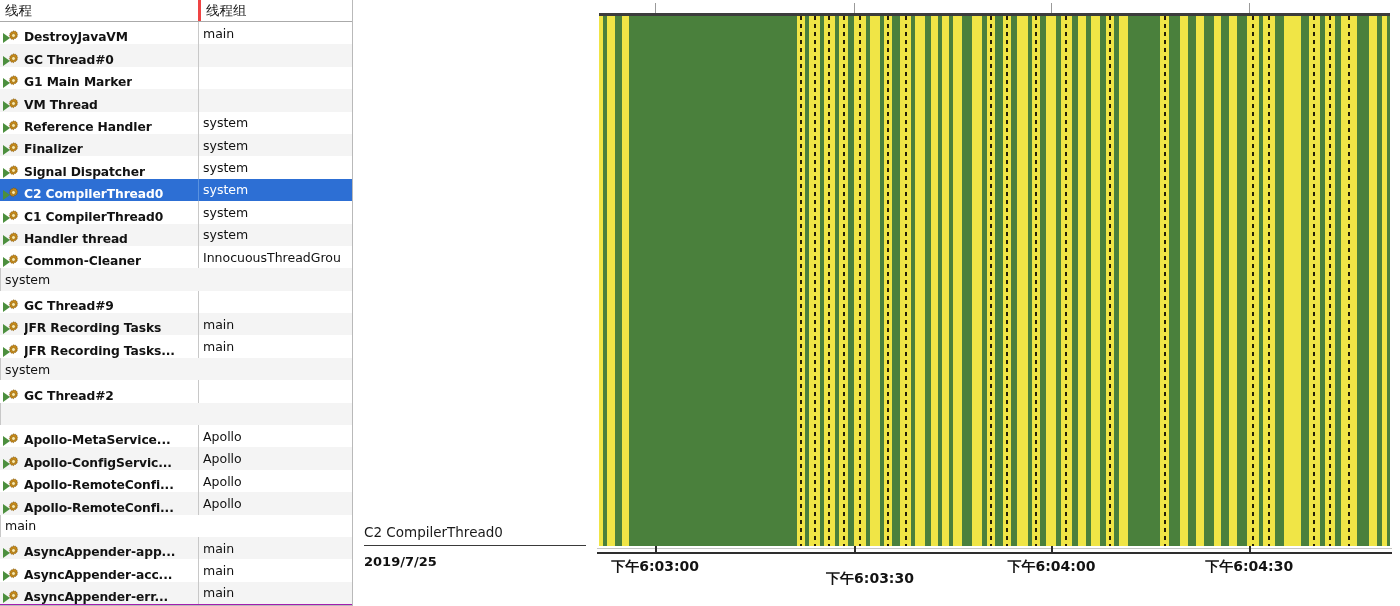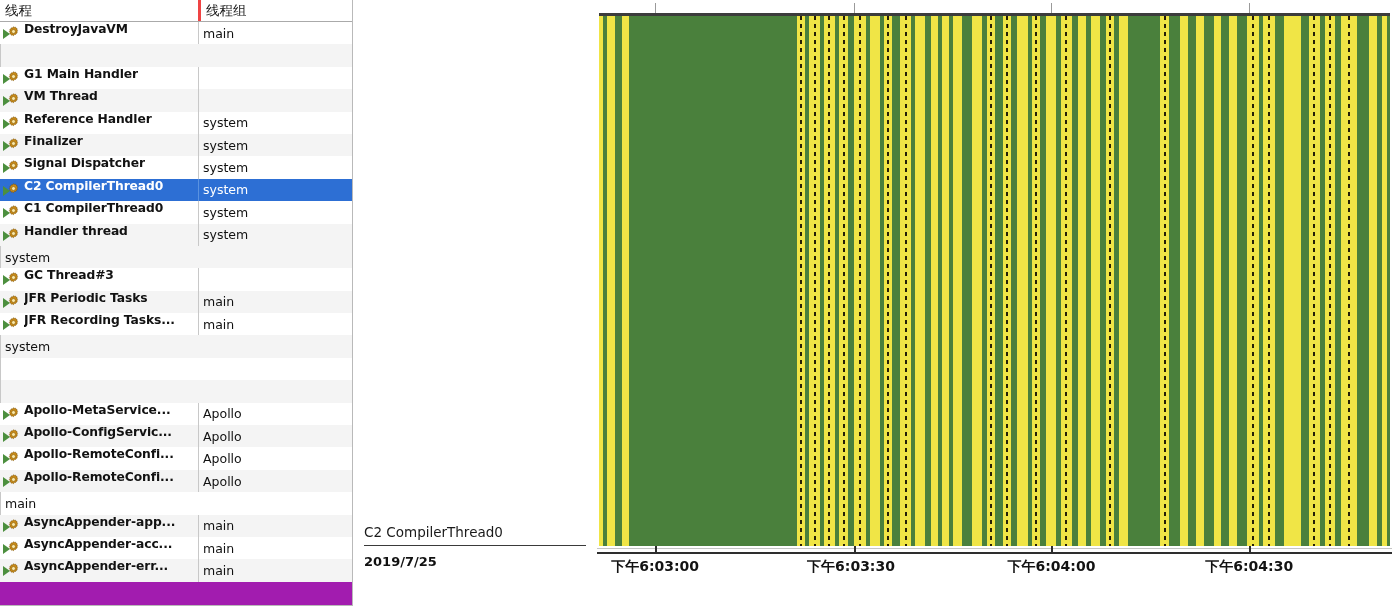--- a/index.html
+++ b/index.html
@@ -58,21 +58,21 @@
     box-sizing: border-box;
     background: #ffffff;
   }
   .trow.alt { background: #f4f4f4; }
   .trow.selected { background: #2d6fd4; }
 
   .cell-thread {
     width: 198px;
     flex: 0 0 198px;
     display: flex;
-    align-items: flex-start;
+    align-items: flex-end;
     height: 100%;
     overflow: hidden;
     white-space: nowrap;
     box-sizing: border-box;
     padding-left: 3px;
   }
   .cell-group {
     width: 155px;
     flex: 0 0 155px;
     height: 100%;
@@ -252,34 +252,46 @@
                   <path d="M12 1.6l2.1 1.5 2.5-.5 1 2.4 2.4 1-.5 2.5 1.5 2.1-1.5 2.1.5 2.5-2.4 1-1 2.4-2.5-.5L12 21.1l-2.1-1.5-2.5.5-1-2.4-2.4-1 .5-2.5L3 12l1.5-2.1-.5-2.5 2.4-1 1-2.4 2.5.5z"></path>
                 </g>
                 <circle cx="12" cy="12" r="4.2" fill="#fbe9a8" stroke="#7a5307" stroke-width="1.2"></circle>
               </svg></span>
           </span>
           <span class="thread-name">DestroyJavaVM</span>
         </div>
         <div class="cell-group">main</div>
       </div>
       <div class="trow alt">
+        <div class="cell-thread">
+          <span class="thread-icon">
+            <span class="play"></span>
+            <span class="gear"><svg viewBox="0 0 24 24" width="11" height="11" aria-hidden="true">
+                <g fill="#c98a16" stroke="#7a5307" stroke-width="1.2">
+                  <path d="M12 1.6l2.1 1.5 2.5-.5 1 2.4 2.4 1-.5 2.5 1.5 2.1-1.5 2.1.5 2.5-2.4 1-1 2.4-2.5-.5L12 21.1l-2.1-1.5-2.5.5-1-2.4-2.4-1 .5-2.5L3 12l1.5-2.1-.5-2.5 2.4-1 1-2.4 2.5.5z"></path>
+                </g>
+                <circle cx="12" cy="12" r="4.2" fill="#fbe9a8" stroke="#7a5307" stroke-width="1.2"></circle>
+              </svg></span>
+          </span>
+          <span class="thread-name">GC Thread#0</span>
+        </div>
         <div class="cell-group"></div>
       </div>
       <div class="trow">
         <div class="cell-thread">
           <span class="thread-icon">
             <span class="play"></span>
             <span class="gear"><svg viewBox="0 0 24 24" width="11" height="11" aria-hidden="true">
                 <g fill="#c98a16" stroke="#7a5307" stroke-width="1.2">
                   <path d="M12 1.6l2.1 1.5 2.5-.5 1 2.4 2.4 1-.5 2.5 1.5 2.1-1.5 2.1.5 2.5-2.4 1-1 2.4-2.5-.5L12 21.1l-2.1-1.5-2.5.5-1-2.4-2.4-1 .5-2.5L3 12l1.5-2.1-.5-2.5 2.4-1 1-2.4 2.5.5z"></path>
                 </g>
                 <circle cx="12" cy="12" r="4.2" fill="#fbe9a8" stroke="#7a5307" stroke-width="1.2"></circle>
               </svg></span>
           </span>
-          <span class="thread-name">G1 Main Handler</span>
+          <span class="thread-name">G1 Main Marker</span>
         </div>
         <div class="cell-group"></div>
       </div>
       <div class="trow alt">
         <div class="cell-thread">
           <span class="thread-icon">
             <span class="play"></span>
             <span class="gear"><svg viewBox="0 0 24 24" width="11" height="11" aria-hidden="true">
                 <g fill="#c98a16" stroke="#7a5307" stroke-width="1.2">
                   <path d="M12 1.6l2.1 1.5 2.5-.5 1 2.4 2.4 1-.5 2.5 1.5 2.1-1.5 2.1.5 2.5-2.4 1-1 2.4-2.5-.5L12 21.1l-2.1-1.5-2.5.5-1-2.4-2.4-1 .5-2.5L3 12l1.5-2.1-.5-2.5 2.4-1 1-2.4 2.5.5z"></path>
@@ -374,50 +386,65 @@
                 <g fill="#c98a16" stroke="#7a5307" stroke-width="1.2">
                   <path d="M12 1.6l2.1 1.5 2.5-.5 1 2.4 2.4 1-.5 2.5 1.5 2.1-1.5 2.1.5 2.5-2.4 1-1 2.4-2.5-.5L12 21.1l-2.1-1.5-2.5.5-1-2.4-2.4-1 .5-2.5L3 12l1.5-2.1-.5-2.5 2.4-1 1-2.4 2.5.5z"></path>
                 </g>
                 <circle cx="12" cy="12" r="4.2" fill="#fbe9a8" stroke="#7a5307" stroke-width="1.2"></circle>
               </svg></span>
           </span>
           <span class="thread-name">Handler thread</span>
         </div>
         <div class="cell-group">system</div>
       </div>
-      <div class="trow alt">
-        <div class="cell-group">system</div>
-      </div>
-      <div class="trow">
-        <div class="cell-thread">
-          <span class="thread-icon">
-            <span class="play"></span>
-            <span class="gear"><svg viewBox="0 0 24 24" width="11" height="11" aria-hidden="true">
-                <g fill="#c98a16" stroke="#7a5307" stroke-width="1.2">
-                  <path d="M12 1.6l2.1 1.5 2.5-.5 1 2.4 2.4 1-.5 2.5 1.5 2.1-1.5 2.1.5 2.5-2.4 1-1 2.4-2.5-.5L12 21.1l-2.1-1.5-2.5.5-1-2.4-2.4-1 .5-2.5L3 12l1.5-2.1-.5-2.5 2.4-1 1-2.4 2.5.5z"></path>
-                </g>
-                <circle cx="12" cy="12" r="4.2" fill="#fbe9a8" stroke="#7a5307" stroke-width="1.2"></circle>
-              </svg></span>
-          </span>
-          <span class="thread-name">GC Thread#3</span>
+      <div class="trow">
+        <div class="cell-thread">
+          <span class="thread-icon">
+            <span class="play"></span>
+            <span class="gear"><svg viewBox="0 0 24 24" width="11" height="11" aria-hidden="true">
+                <g fill="#c98a16" stroke="#7a5307" stroke-width="1.2">
+                  <path d="M12 1.6l2.1 1.5 2.5-.5 1 2.4 2.4 1-.5 2.5 1.5 2.1-1.5 2.1.5 2.5-2.4 1-1 2.4-2.5-.5L12 21.1l-2.1-1.5-2.5.5-1-2.4-2.4-1 .5-2.5L3 12l1.5-2.1-.5-2.5 2.4-1 1-2.4 2.5.5z"></path>
+                </g>
+                <circle cx="12" cy="12" r="4.2" fill="#fbe9a8" stroke="#7a5307" stroke-width="1.2"></circle>
+              </svg></span>
+          </span>
+          <span class="thread-name">Common-Cleaner</span>
+        </div>
+        <div class="cell-group">InnocuousThreadGrou</div>
+      </div>
+      <div class="trow alt">
+        <div class="cell-group">system</div>
+      </div>
+      <div class="trow">
+        <div class="cell-thread">
+          <span class="thread-icon">
+            <span class="play"></span>
+            <span class="gear"><svg viewBox="0 0 24 24" width="11" height="11" aria-hidden="true">
+                <g fill="#c98a16" stroke="#7a5307" stroke-width="1.2">
+                  <path d="M12 1.6l2.1 1.5 2.5-.5 1 2.4 2.4 1-.5 2.5 1.5 2.1-1.5 2.1.5 2.5-2.4 1-1 2.4-2.5-.5L12 21.1l-2.1-1.5-2.5.5-1-2.4-2.4-1 .5-2.5L3 12l1.5-2.1-.5-2.5 2.4-1 1-2.4 2.5.5z"></path>
+                </g>
+                <circle cx="12" cy="12" r="4.2" fill="#fbe9a8" stroke="#7a5307" stroke-width="1.2"></circle>
+              </svg></span>
+          </span>
+          <span class="thread-name">GC Thread#9</span>
         </div>
         <div class="cell-group"></div>
       </div>
       <div class="trow alt">
         <div class="cell-thread">
           <span class="thread-icon">
             <span class="play"></span>
             <span class="gear"><svg viewBox="0 0 24 24" width="11" height="11" aria-hidden="true">
                 <g fill="#c98a16" stroke="#7a5307" stroke-width="1.2">
                   <path d="M12 1.6l2.1 1.5 2.5-.5 1 2.4 2.4 1-.5 2.5 1.5 2.1-1.5 2.1.5 2.5-2.4 1-1 2.4-2.5-.5L12 21.1l-2.1-1.5-2.5.5-1-2.4-2.4-1 .5-2.5L3 12l1.5-2.1-.5-2.5 2.4-1 1-2.4 2.5.5z"></path>
                 </g>
                 <circle cx="12" cy="12" r="4.2" fill="#fbe9a8" stroke="#7a5307" stroke-width="1.2"></circle>
               </svg></span>
           </span>
-          <span class="thread-name">JFR Periodic Tasks</span>
+          <span class="thread-name">JFR Recording Tasks</span>
         </div>
         <div class="cell-group">main</div>
       </div>
       <div class="trow">
         <div class="cell-thread">
           <span class="thread-icon">
             <span class="play"></span>
             <span class="gear"><svg viewBox="0 0 24 24" width="11" height="11" aria-hidden="true">
                 <g fill="#c98a16" stroke="#7a5307" stroke-width="1.2">
                   <path d="M12 1.6l2.1 1.5 2.5-.5 1 2.4 2.4 1-.5 2.5 1.5 2.1-1.5 2.1.5 2.5-2.4 1-1 2.4-2.5-.5L12 21.1l-2.1-1.5-2.5.5-1-2.4-2.4-1 .5-2.5L3 12l1.5-2.1-.5-2.5 2.4-1 1-2.4 2.5.5z"></path>
@@ -426,20 +453,32 @@
               </svg></span>
           </span>
           <span class="thread-name">JFR Recording Tasks...</span>
         </div>
         <div class="cell-group">main</div>
       </div>
       <div class="trow alt">
         <div class="cell-group">system</div>
       </div>
       <div class="trow">
+        <div class="cell-thread">
+          <span class="thread-icon">
+            <span class="play"></span>
+            <span class="gear"><svg viewBox="0 0 24 24" width="11" height="11" aria-hidden="true">
+                <g fill="#c98a16" stroke="#7a5307" stroke-width="1.2">
+                  <path d="M12 1.6l2.1 1.5 2.5-.5 1 2.4 2.4 1-.5 2.5 1.5 2.1-1.5 2.1.5 2.5-2.4 1-1 2.4-2.5-.5L12 21.1l-2.1-1.5-2.5.5-1-2.4-2.4-1 .5-2.5L3 12l1.5-2.1-.5-2.5 2.4-1 1-2.4 2.5.5z"></path>
+                </g>
+                <circle cx="12" cy="12" r="4.2" fill="#fbe9a8" stroke="#7a5307" stroke-width="1.2"></circle>
+              </svg></span>
+          </span>
+          <span class="thread-name">GC Thread#2</span>
+        </div>
         <div class="cell-group"></div>
       </div>
       <div class="trow alt">
         <div class="cell-group"></div>
       </div>
       <div class="trow">
         <div class="cell-thread">
           <span class="thread-icon">
             <span class="play"></span>
             <span class="gear"><svg viewBox="0 0 24 24" width="11" height="11" aria-hidden="true">
@@ -642,19 +681,19 @@
       <div class="top-tick" style="left: 257.493px;"></div>
       <div class="top-tick" style="left: 454.452px;"></div>
       <div class="top-tick" style="left: 652.202px;"></div>
     </div>
   <div id="axis-line-thin"></div>
   <div id="axis-line"></div>
   <div id="axis-ticks-labels">
       <div class="axis-tick" style="left: 58.161px;"></div>
       <div class="axis-label" style="left: 58.161px;">下午6:03:00</div>
       <div class="axis-tick" style="left: 257.493px;"></div>
-      <div class="axis-label" style="left: 254px;">下午6:03:30</div>
+      <div class="axis-label" style="left: 273px; margin-top: 12px;">下午6:03:30</div>
       <div class="axis-tick" style="left: 454.452px;"></div>
       <div class="axis-label" style="left: 454.452px;">下午6:04:00</div>
       <div class="axis-tick" style="left: 652.202px;"></div>
       <div class="axis-label" style="left: 652.202px;">下午6:04:30</div>
     </div>
 </div>
 
 </body></html>

